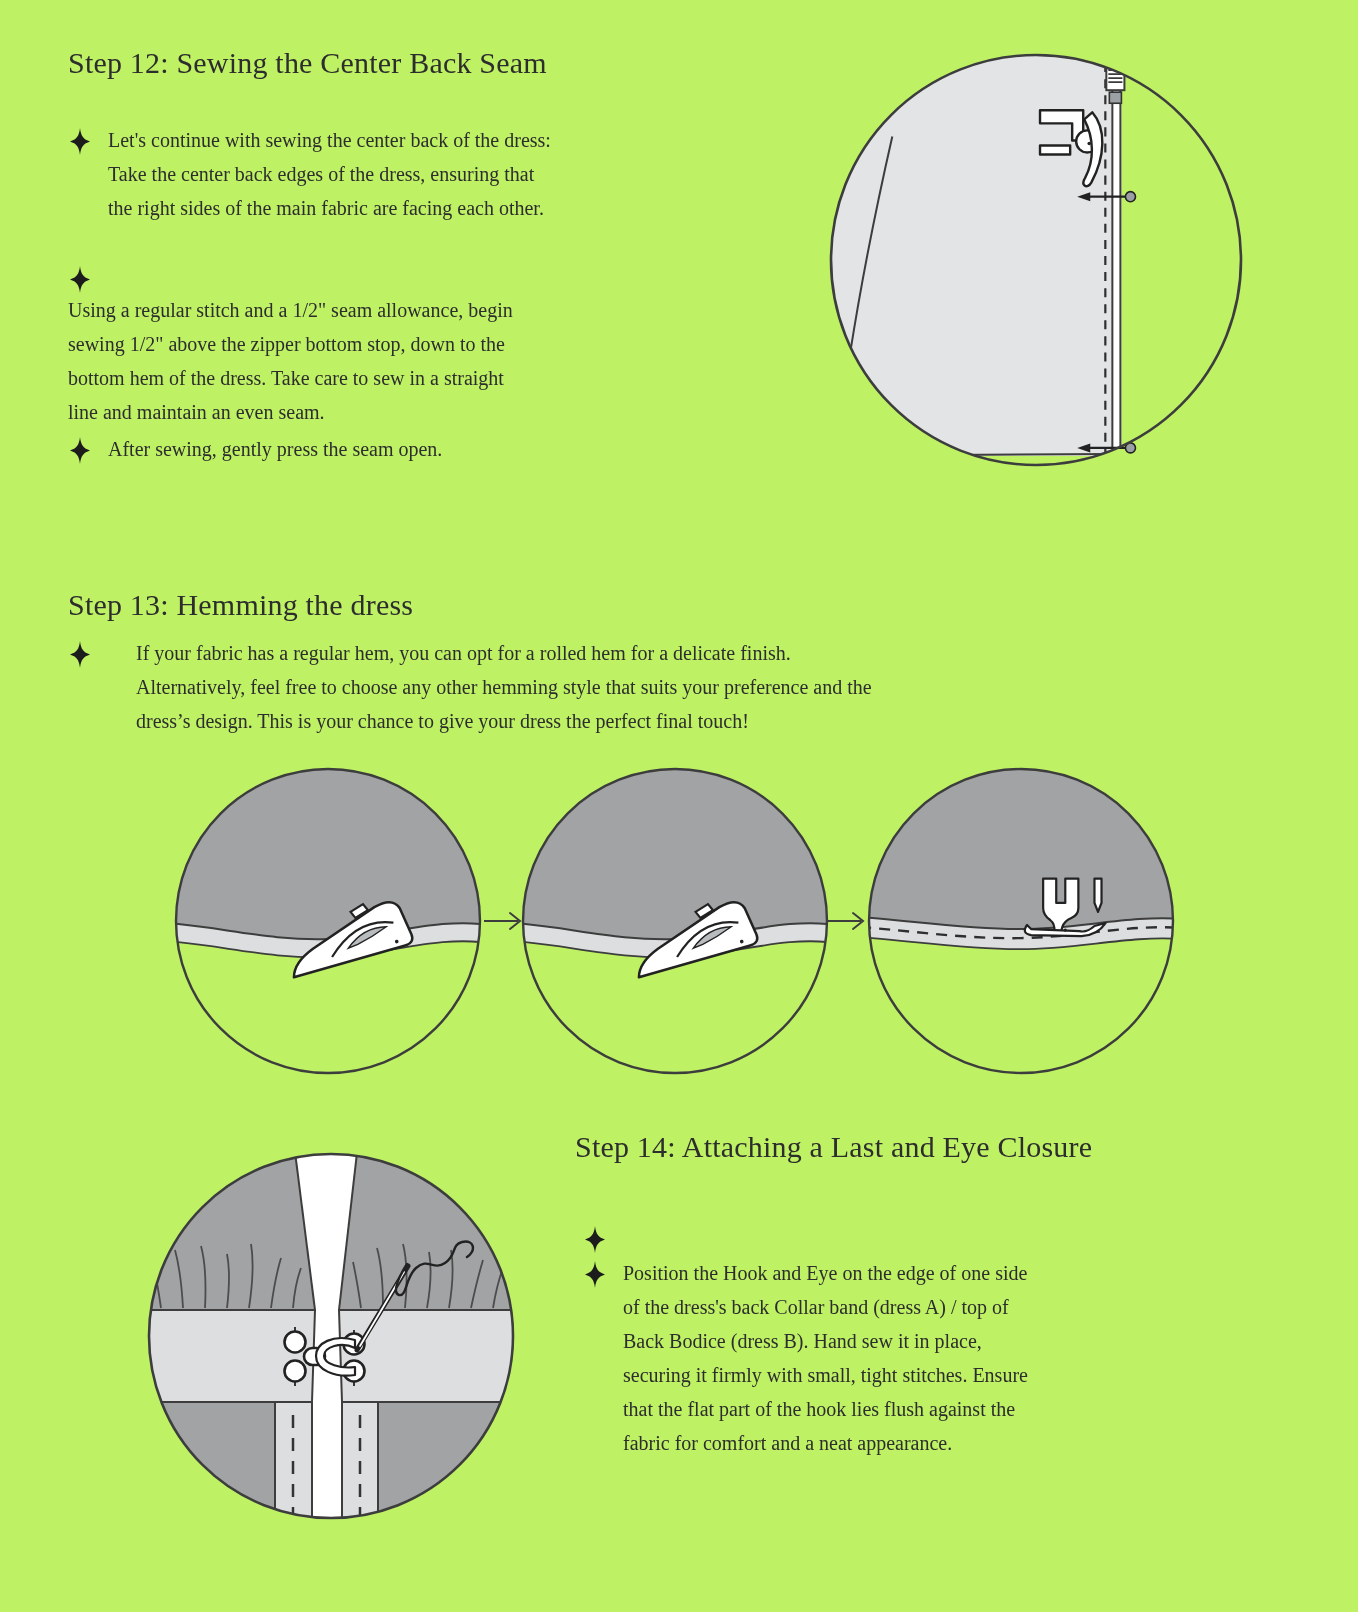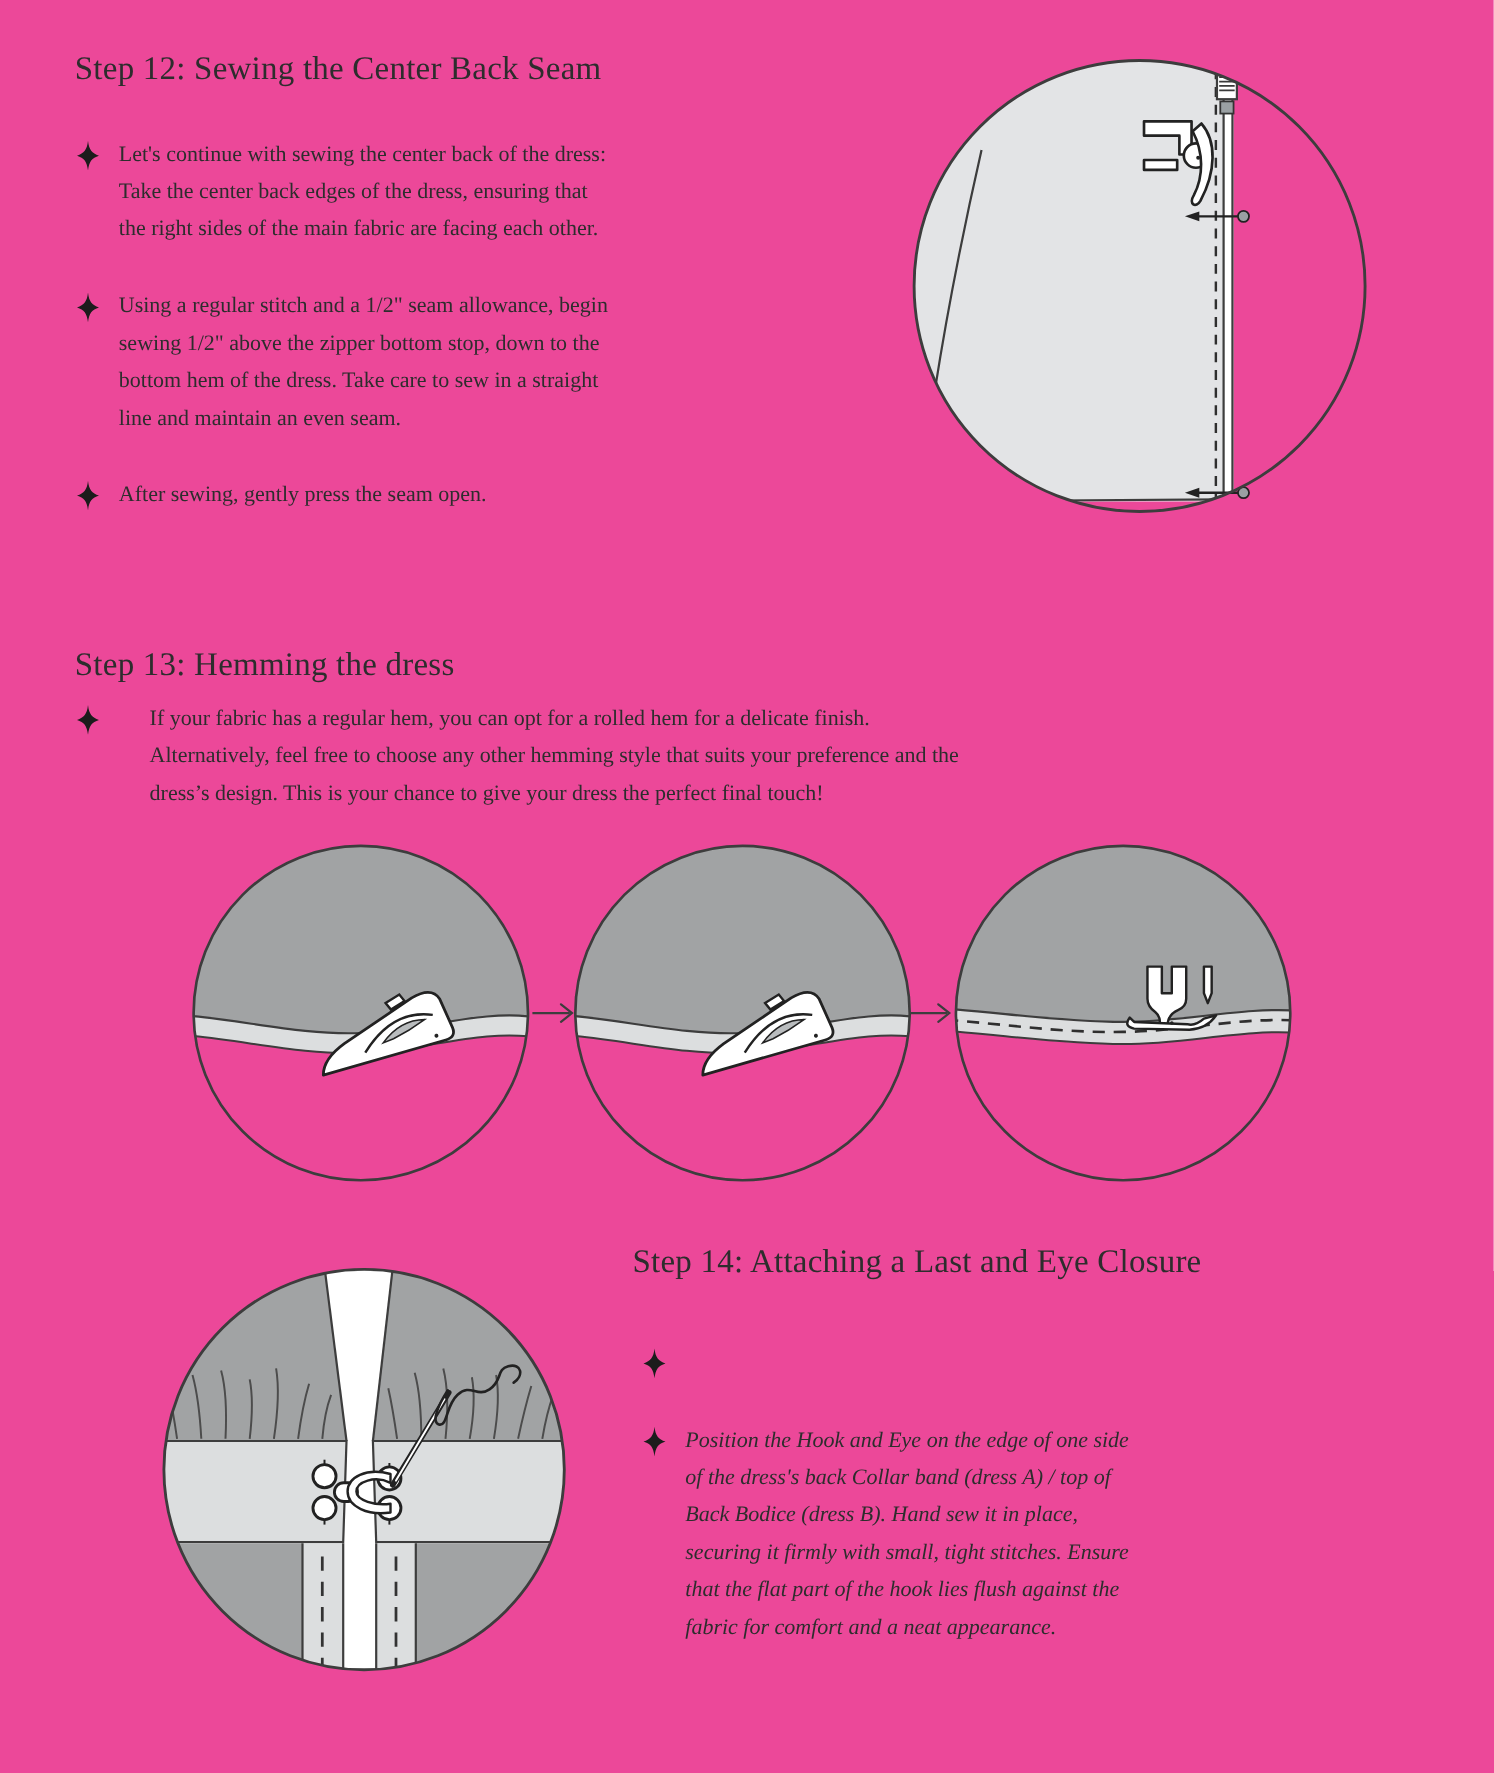--- a/index.html
+++ b/index.html
@@ -1,20 +1,20 @@
 <!DOCTYPE html>
 <html style="--text: #2d2d2d; --outline: #3d3d3d; --fabric-light: #e3e4e6; --fabric-dark: #a1a3a4; --band-light: #dcdedf; --pin-gray: #9aa0a3;"><head>
 <meta charset="utf-8">
 <style>
   html,body{margin:0;padding:0;background:#fff;}
   .page{
     position:relative;
     width:1358px;
     height:1612px;
-    background:#ec4899;
+    background:#bef264;
     font-family:"Liberation Serif","DejaVu Serif",serif;
     color:var(--text,#2d2d2d);
     overflow:hidden;
   }
   .heading{
     position:absolute;
     margin:0;
     font-size:30px;
     font-weight:400;
     line-height:38px;
@@ -50,21 +50,21 @@
 
   <div class="bullet" style="left:68px;top:123px;width:740px;">
     <svg class="star" viewBox="0 0 24 24" width="22" height="27" preserveAspectRatio="none">
       <path d="M12,0 C13,7.5 15.5,10 22,12 C15.5,14 13,16.5 12,24 C11,16.5 8.5,14 2,12 C8.5,10 11,7.5 12,0 Z" fill="#1c1c1c"></path>
     </svg>
     <p class="bullet-text">Let's continue with sewing the center back of the dress:
 Take the center back edges of the dress, ensuring that
 the right sides of the main fabric are facing each other.</p>
   </div>
 
-  <div class="bullet" style="left:68px;top:261px;width:740px;">
+  <div class="bullet" style="left:68px;top:261px;width:740px;flex-direction:column;">
     <svg class="star" viewBox="0 0 24 24" width="22" height="27" preserveAspectRatio="none">
       <path d="M12,0 C13,7.5 15.5,10 22,12 C15.5,14 13,16.5 12,24 C11,16.5 8.5,14 2,12 C8.5,10 11,7.5 12,0 Z" fill="#1c1c1c"></path>
     </svg>
     <p class="bullet-text">Using a regular stitch and a 1/2" seam allowance, begin
 sewing 1/2" above the zipper bottom stop, down to the
 bottom hem of the dress. Take care to sew in a straight
 line and maintain an even seam.</p>
   </div>
 
   <div class="bullet" style="left:68px;top:432px;width:740px;">
@@ -219,21 +219,21 @@
   </div>
 
   <h2 class="heading" style="left:575px;top:1128px;">Step 14: Attaching a Last and Eye Closure</h2>
 
   <div class="bullet" style="left:583px;top:1221px;width:700px;">
     <svg class="star" viewBox="0 0 24 24" width="22" height="27" preserveAspectRatio="none">
       <path d="M12,0 C13,7.5 15.5,10 22,12 C15.5,14 13,16.5 12,24 C11,16.5 8.5,14 2,12 C8.5,10 11,7.5 12,0 Z" fill="#1c1c1c"></path>
     </svg>
   </div>
 
-  <div class="bullet" style="left:583px;top:1292px;width:700px;font-style:italic;">
+  <div class="bullet" style="left:583px;top:1256px;width:700px;">
     <svg class="star" viewBox="0 0 24 24" width="22" height="27" preserveAspectRatio="none">
       <path d="M12,0 C13,7.5 15.5,10 22,12 C15.5,14 13,16.5 12,24 C11,16.5 8.5,14 2,12 C8.5,10 11,7.5 12,0 Z" fill="#1c1c1c"></path>
     </svg>
     <p class="bullet-text">Position the Hook and Eye on the edge of one side
 of the dress's back Collar band (dress A) / top of
 Back Bodice (dress B). Hand sew it in place,
 securing it firmly with small, tight stitches. Ensure
 that the flat part of the hook lies flush against the
 fabric for comfort and a neat appearance.</p>
   </div>

